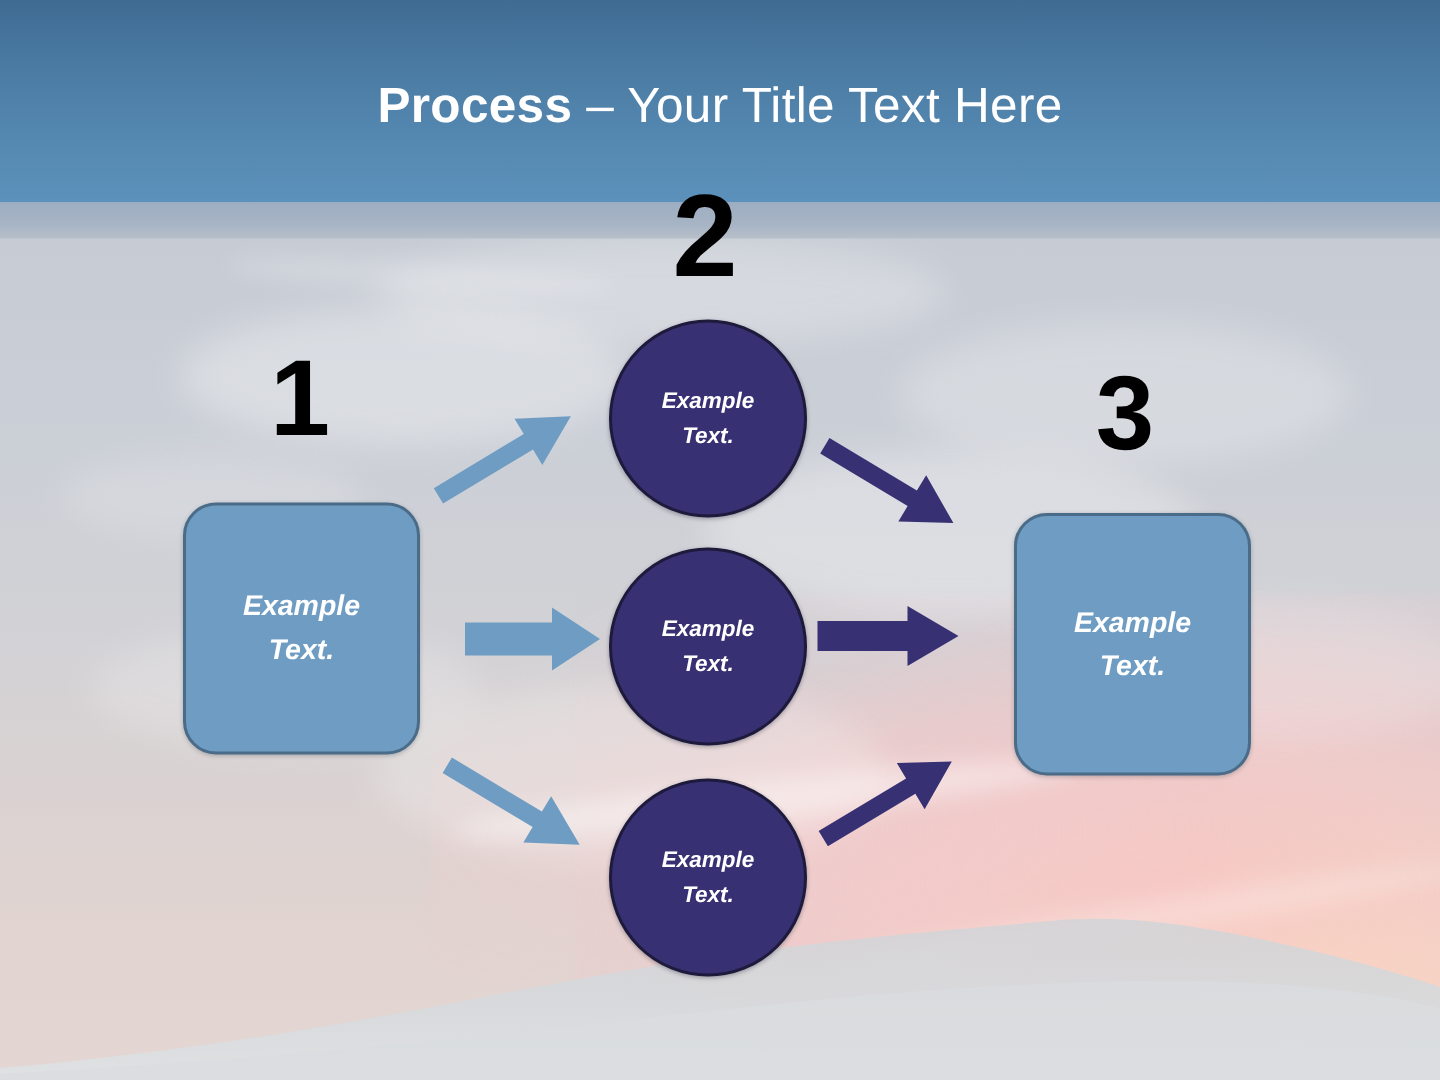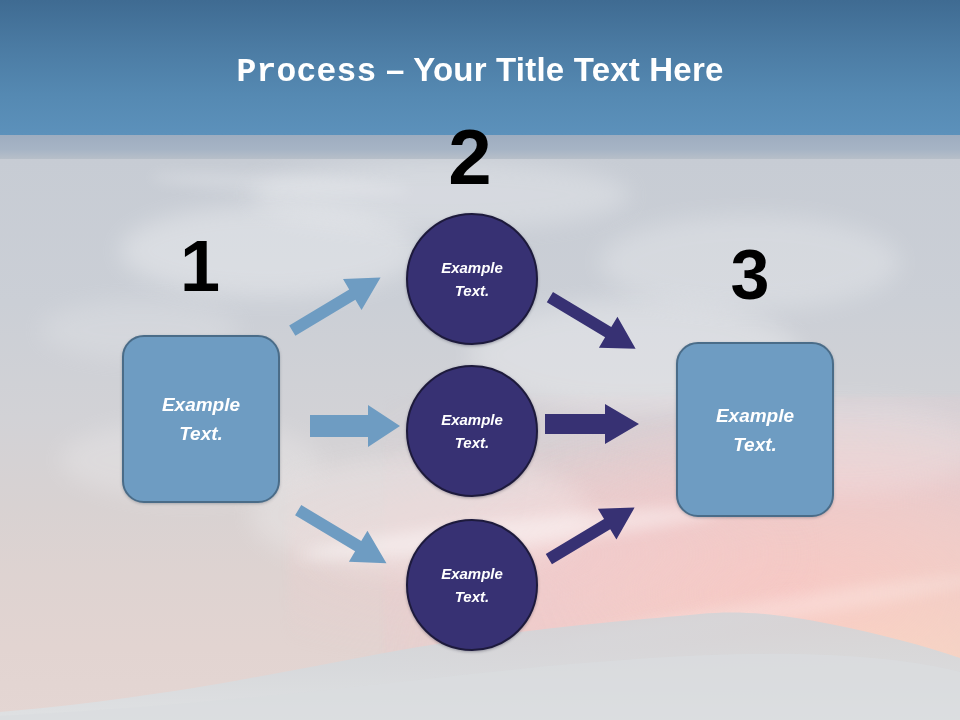--- a/index.html
+++ b/index.html
@@ -129,22 +129,22 @@
     left: 0;
     top: 50px;
     width: 960px;
     text-align: center;
     color: #ffffff;
     font-size: 33px;
     line-height: 40px;
     letter-spacing: .2px;
     white-space: nowrap;
   }
-  .slide-title .strong { font-weight: bold; font-family: Liberation Mono, monospace; }
-  .slide-title .rest   { font-weight: bold; }
+  .slide-title .strong { font-weight: bold; }
+  .slide-title .rest   { font-weight: normal; }
 
   
   .step-num {
     position: absolute;
     color: #000000;
     font-weight: bold;
     font-size: 72px;
     line-height: 72px;
     text-align: center;
     user-select: none;

